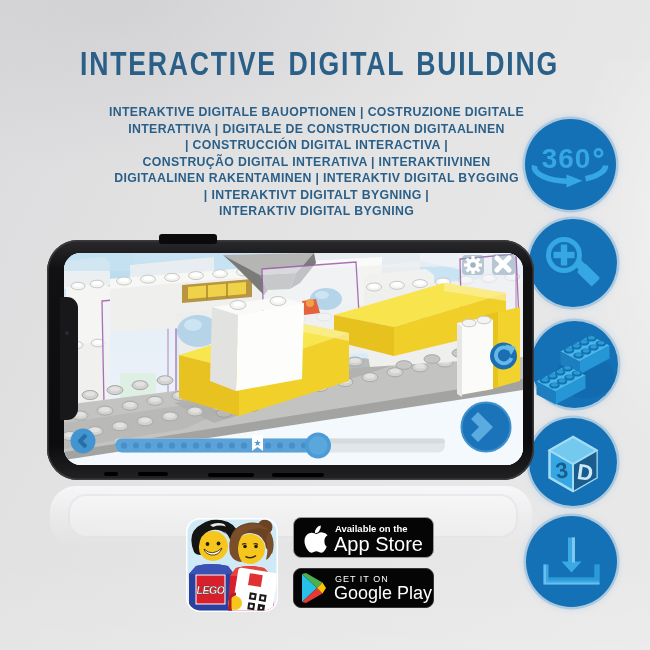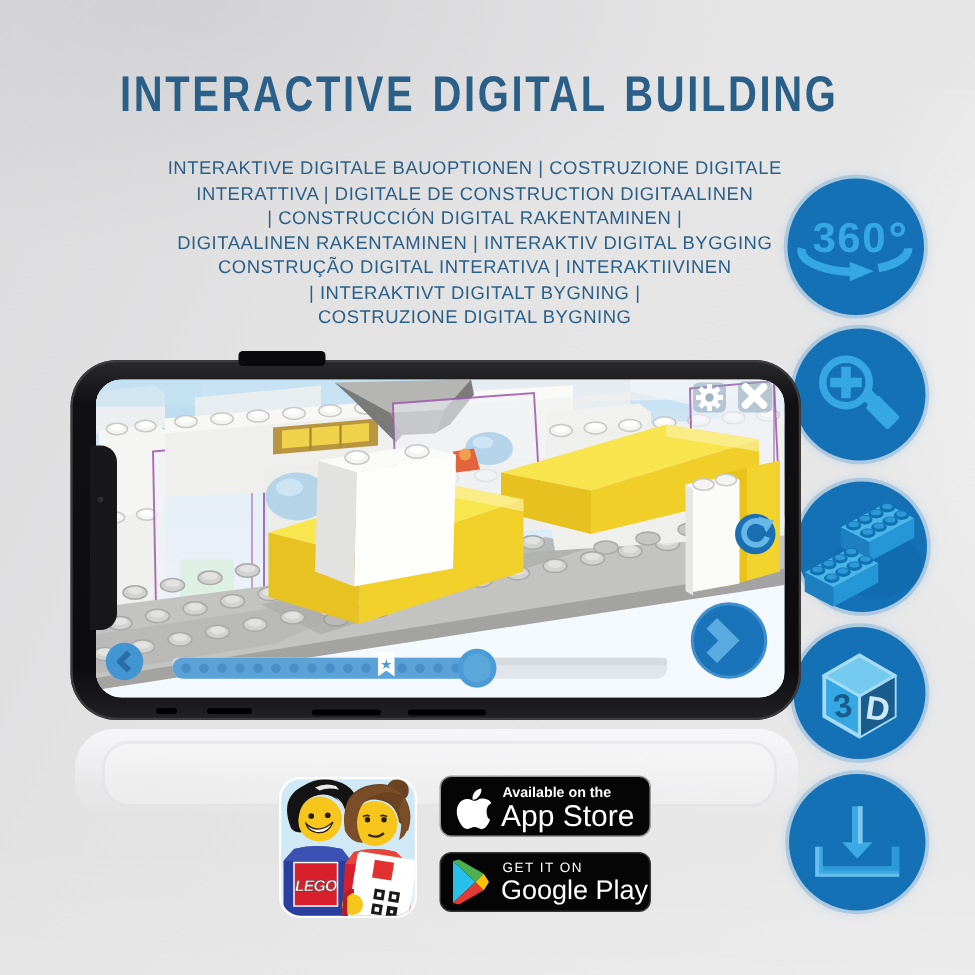--- a/index.html
+++ b/index.html
@@ -15,28 +15,28 @@
 <body>
 
 <div class="abs" style="left:-150px;top:-110px;width:620px;height:280px;background:radial-gradient(ellipse at 45% 40%, rgba(185,185,190,0.32), rgba(185,185,190,0) 72%);"></div>
 
 <div class="abs" style="left:560px;top:60px;width:220px;height:420px;background:radial-gradient(ellipse at 70% 40%, rgba(255,255,255,0.5), rgba(255,255,255,0) 70%);"></div>
 
 <div class="abs" style="left:0;top:560px;width:650px;height:90px;background:linear-gradient(180deg, rgba(255,255,255,0) 0%, rgba(255,255,255,0.12) 100%);"></div>
 
 <div class="abs blue" id="title" style="left:0;top:45px;width:639px;text-align:center;font-size:33.5px;font-weight:bold;letter-spacing:2.2px;word-spacing:3px;white-space:nowrap;transform:scaleX(0.795);transform-origin:319.5px 0;">INTERACTIVE DIGITAL BUILDING</div>
 
-<div class="abs blue" id="subt" style="left:0;top:104px;width:633px;text-align:center;font-size:12.3px;font-weight:normal;line-height:16.5px;letter-spacing:0.35px;">
+<div class="abs blue" id="subt" style="left:0;top:104px;width:633px;text-align:center;font-size:12.3px;font-weight:bold;line-height:16.5px;letter-spacing:0.35px;">
 <div>INTERAKTIVE DIGITALE BAUOPTIONEN | COSTRUZIONE DIGITALE</div>
 <div>INTERATTIVA | DIGITALE DE CONSTRUCTION DIGITAALINEN</div>
-<div>| CONSTRUCCIÓN DIGITAL RAKENTAMINEN |</div>
+<div>| CONSTRUCCIÓN DIGITAL INTERACTIVA |</div>
+<div>CONSTRUÇÃO DIGITAL INTERATIVA | INTERAKTIIVINEN</div>
 <div>DIGITAALINEN RAKENTAMINEN | INTERAKTIV DIGITAL BYGGING</div>
-<div>CONSTRUÇÃO DIGITAL INTERATIVA | INTERAKTIIVINEN</div>
 <div>| INTERAKTIVT DIGITALT BYGNING |</div>
-<div>COSTRUZIONE DIGITAL BYGNING</div>
+<div>INTERAKTIV DIGITAL BYGNING</div>
 </div>
 
 <div class="circ" style="left:525px;top:119px;width:91px;height:91px;"></div>
 <svg class="abs" style="left:525px;top:119px;" width="91" height="91" viewBox="-45.5 -45.5 91 91">
   <g fill="none" stroke="#35a7e2">
     <path d="M -36,1 A 36,14.5 0 0 0 -3,16.8" stroke-width="5.6"></path>
     <path d="M 15,14.2 A 36,14.5 0 0 0 35,1" stroke-width="5.6"></path>
   </g>
   <polygon points="-4,10 12,16.3 -4,23" fill="#35a7e2"></polygon>
   <text x="-4" y="3.5" text-anchor="middle" font-family="Liberation Sans" font-size="28" font-weight="bold" fill="#35a7e2" letter-spacing="1">360</text>

